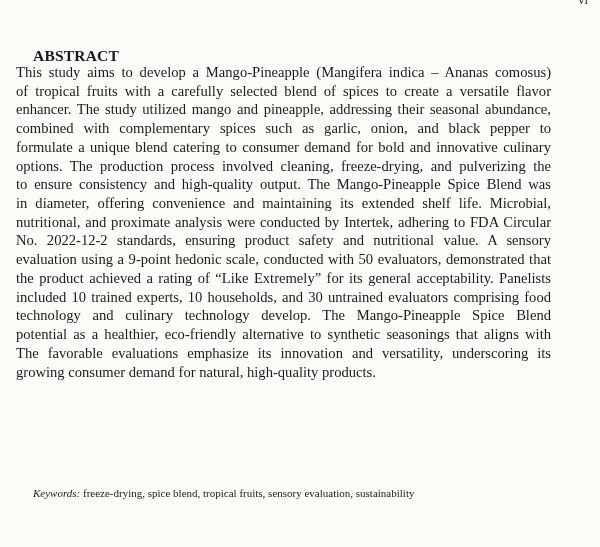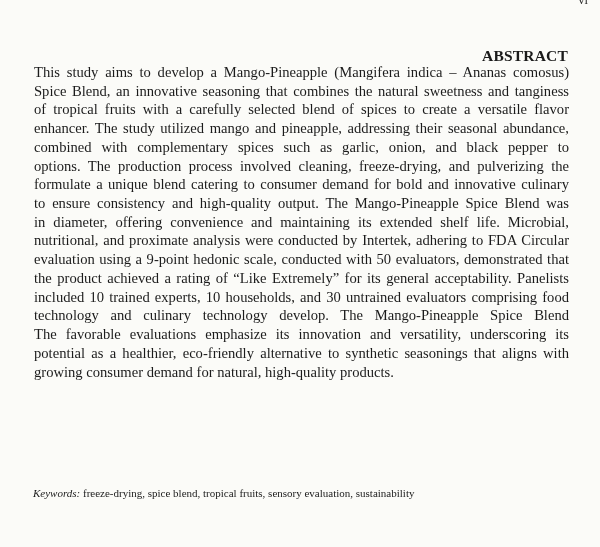--- a/index.html
+++ b/index.html
@@ -18,29 +18,29 @@
     right: 12px;
     font-size: 12.5px;
     line-height: 13px;
     color: #2a2a2a;
   }
   .page-title {
     position: absolute;
     top: 37px;
     left: 33px;
     width: 535px;
-    text-align: right;
+    text-align: left;
     font-weight: bold;
     font-size: 15.5px;
     letter-spacing: 0.2px;
   }
   .abstract-paragraph {
     position: absolute;
     top: 63px;
-    left: 34px;
+    left: 16px;
     width: 535px;
     font-size: 14.6px;
   }
   .para-line {
     height: 18.72px;
     line-height: 18.72px;
     text-align: justify;
     text-align-last: justify;
     overflow: hidden;
     white-space: nowrap;
@@ -62,33 +62,33 @@
 </style>
 </head>
 <body>
 
 <div class="page-number">vi</div>
 
 <h1 class="page-title">ABSTRACT</h1>
 
 <div class="abstract-paragraph">
     <div class="para-line">This study aims to develop a Mango-Pineapple (Mangifera indica – Ananas comosus)</div>
-    <div class="para-line">Spice Blend, an innovative seasoning that combines the natural sweetness and tanginess</div>
     <div class="para-line">of tropical fruits with a carefully selected blend of spices to create a versatile flavor</div>
     <div class="para-line">enhancer. The study utilized mango and pineapple, addressing their seasonal abundance,</div>
     <div class="para-line">combined with complementary spices such as garlic, onion, and black pepper to</div>
+    <div class="para-line">formulate a unique blend catering to consumer demand for bold and innovative culinary</div>
     <div class="para-line">options. The production process involved cleaning, freeze-drying, and pulverizing the</div>
-    <div class="para-line">formulate a unique blend catering to consumer demand for bold and innovative culinary</div>
     <div class="para-line">to ensure consistency and high-quality output. The Mango-Pineapple Spice Blend was</div>
     <div class="para-line">in diameter, offering convenience and maintaining its extended shelf life. Microbial,</div>
     <div class="para-line">nutritional, and proximate analysis were conducted by Intertek, adhering to FDA Circular</div>
+    <div class="para-line">No. 2022-12-2 standards, ensuring product safety and nutritional value. A sensory</div>
     <div class="para-line">evaluation using a 9-point hedonic scale, conducted with 50 evaluators, demonstrated that</div>
     <div class="para-line">the product achieved a rating of “Like Extremely” for its general acceptability. Panelists</div>
     <div class="para-line">included 10 trained experts, 10 households, and 30 untrained evaluators comprising food</div>
     <div class="para-line">technology and culinary technology develop. The Mango-Pineapple Spice Blend</div>
+    <div class="para-line">potential as a healthier, eco-friendly alternative to synthetic seasonings that aligns with</div>
     <div class="para-line">The favorable evaluations emphasize its innovation and versatility, underscoring its</div>
-    <div class="para-line">potential as a healthier, eco-friendly alternative to synthetic seasonings that aligns with</div>
     <div class="para-line">growing consumer demand for natural, high-quality products.</div>
   </div>
 
 <div class="keywords-line">
   <span class="keywords-label">Keywords:</span><span> freeze-drying, spice blend, tropical fruits, sensory evaluation, sustainability</span>
 </div>
 
 </body></html>

